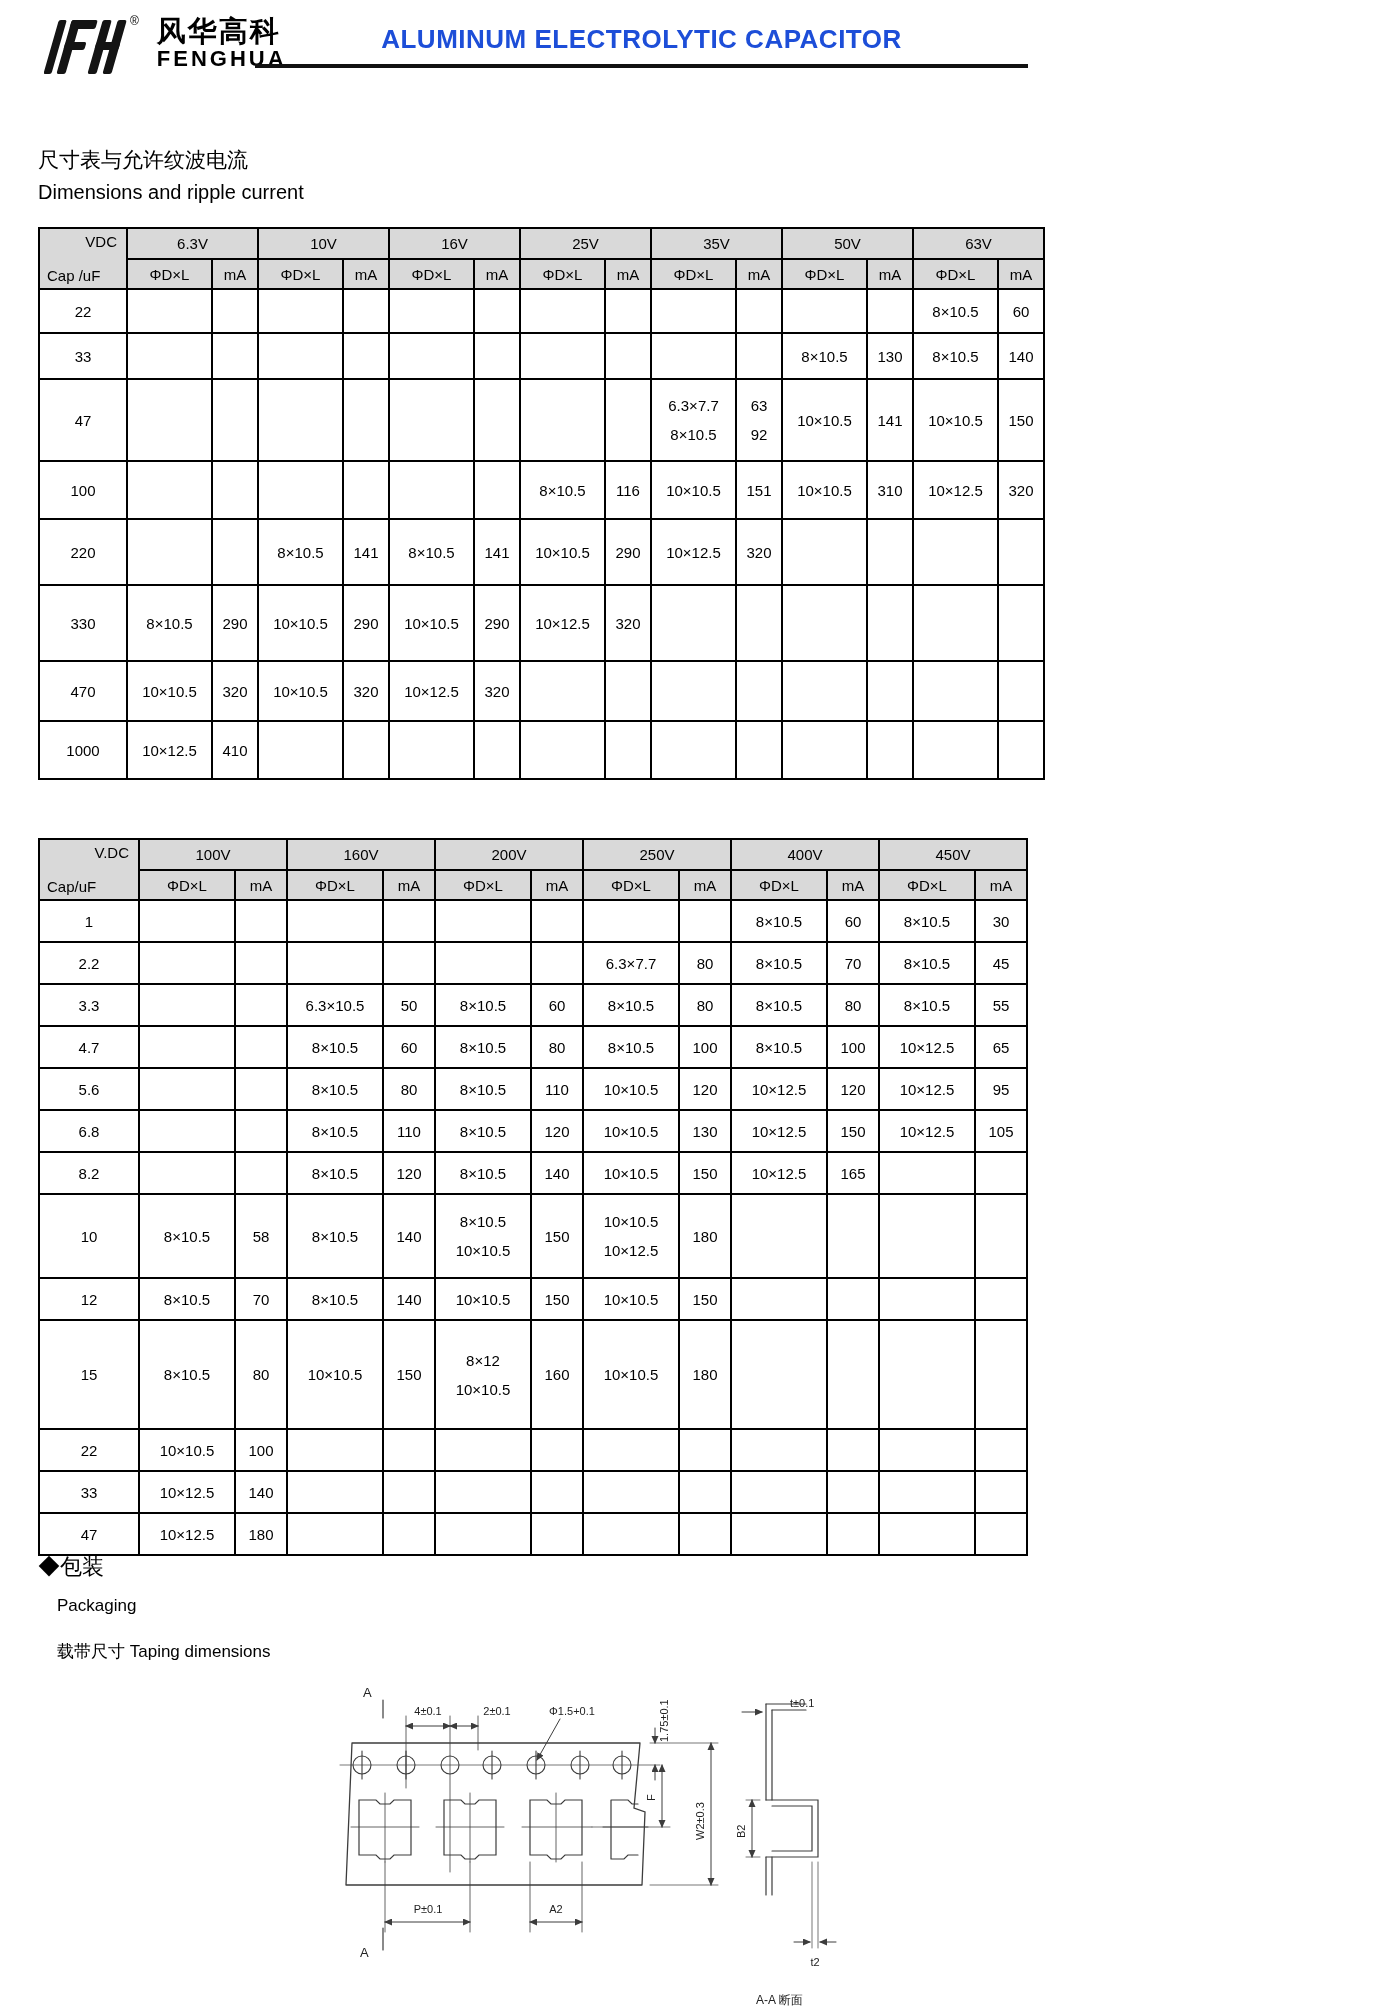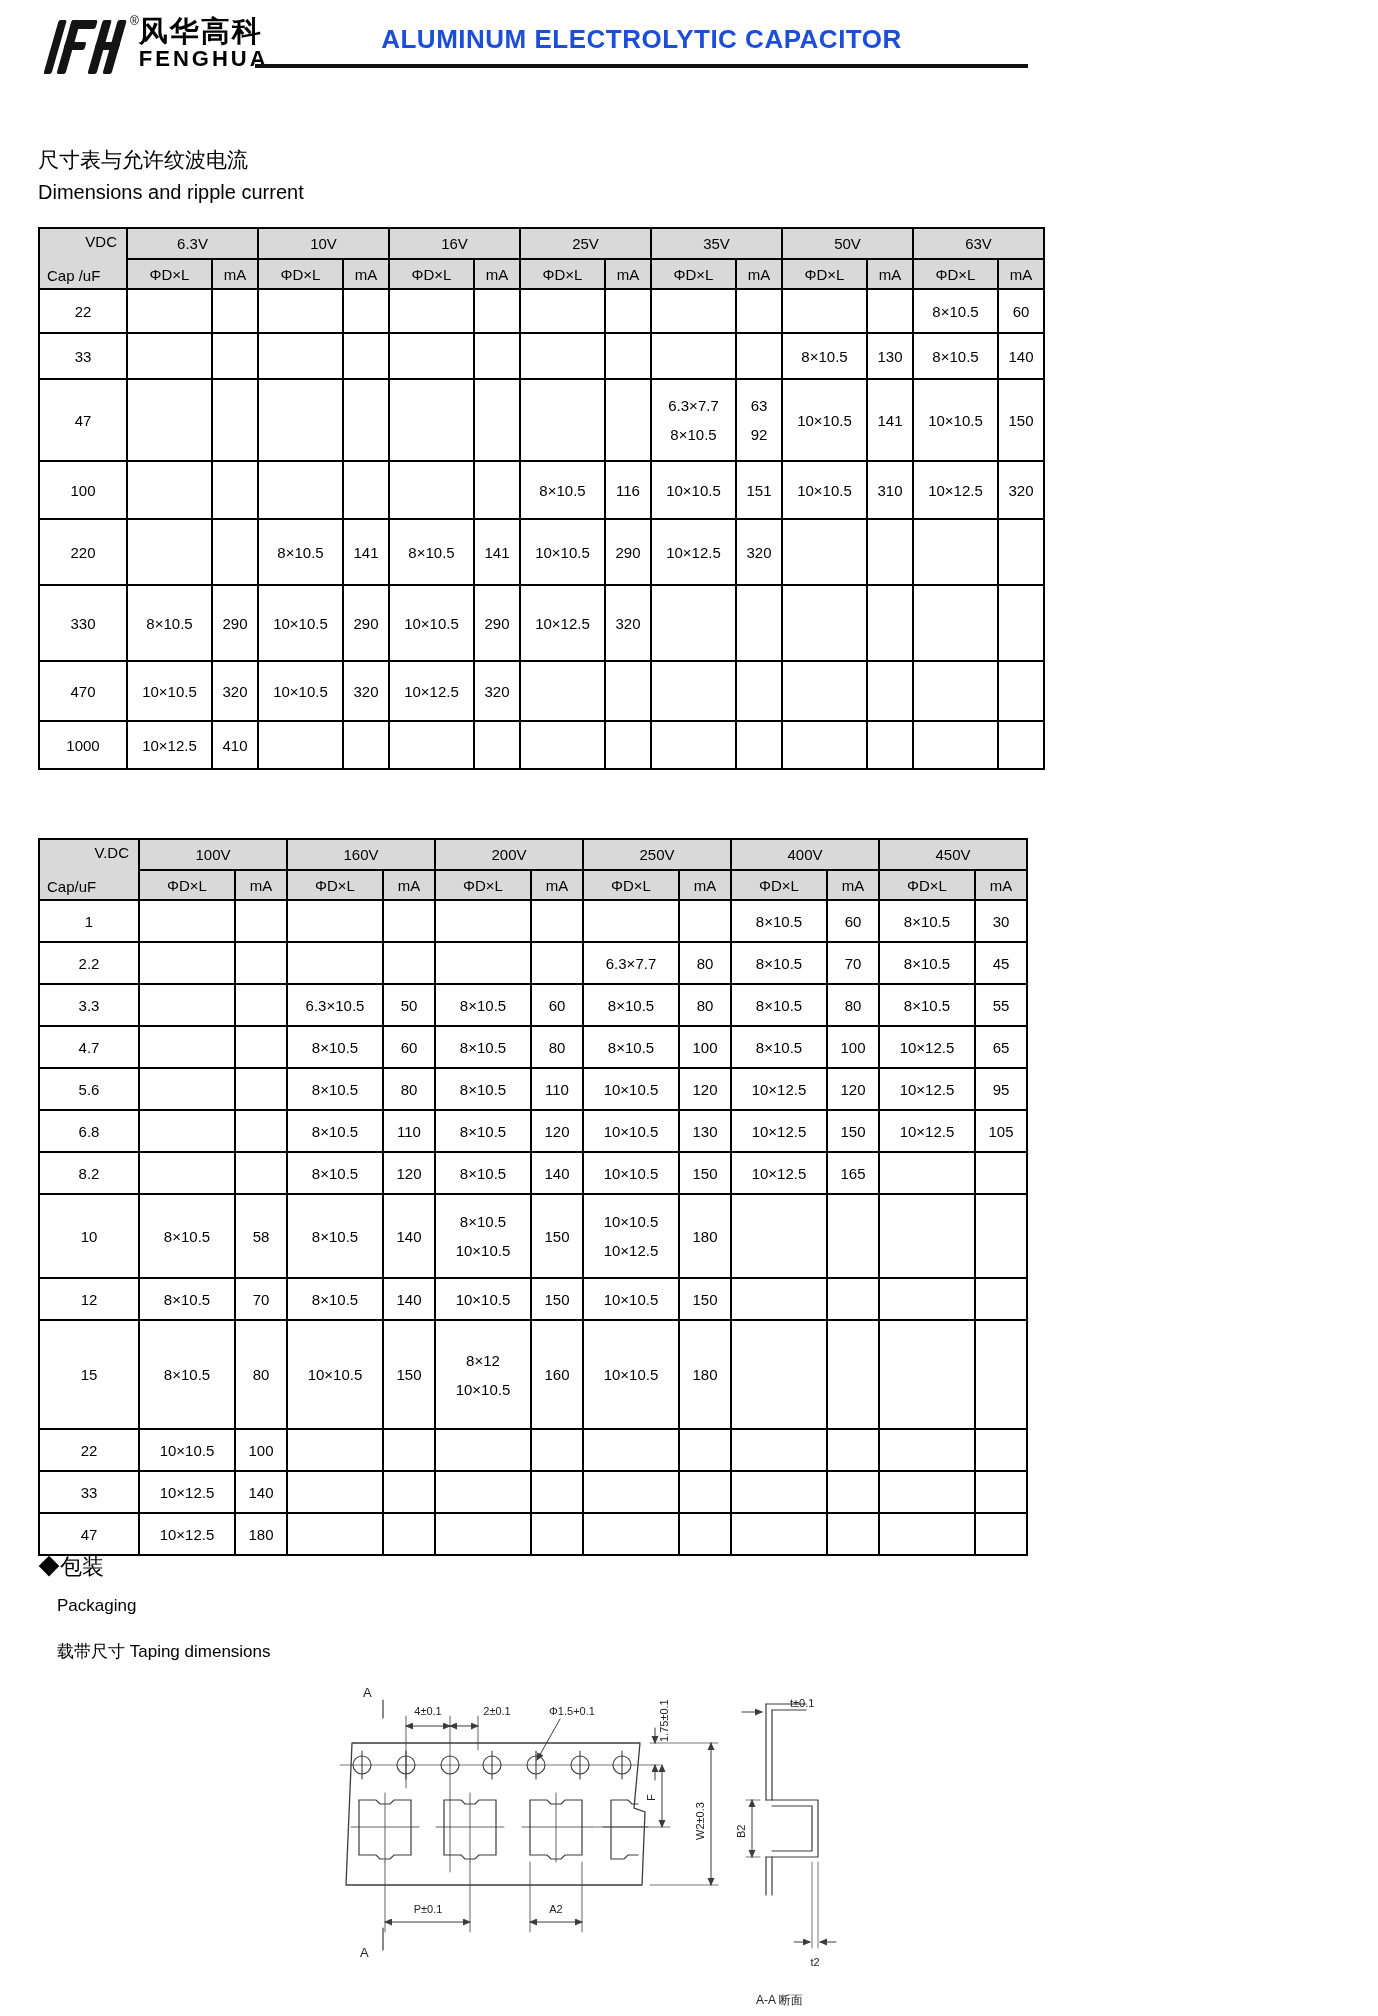--- a/index.html
+++ b/index.html
@@ -4,21 +4,21 @@
 <style>
   :root{ --header-fill:#d9d9d9; --line:#000; --draw:#3c3c3c; }
   html,body{margin:0;padding:0;background:#fff;}
   body{font-family:"Liberation Sans",sans-serif;color:#000;}
   .page{position:relative;width:1378px;height:2016px;background:#fff;overflow:hidden;}
 
   
   .logo{position:absolute;left:44px;top:16px;display:flex;align-items:flex-start;}
   .logo-mark{width:84px;height:62px;}
   .logo-reg{font-size:12px;margin:-2px 0 0 2px;}
-  .logo-text{margin-left:0;}
+  .logo-text{margin-left:18px;}
   .logo-cn{font-size:29px;font-weight:bold;letter-spacing:2px;line-height:1.05;}
   .logo-en{font-size:22px;font-weight:bold;letter-spacing:3px;line-height:1.15;}
   .title-wrap{position:absolute;left:255px;top:24px;width:773px;text-align:center;}
   .doc-title{font-size:26px;font-weight:bold;color:#1d4ed8;letter-spacing:0.5px;}
   .title-rule{position:absolute;left:255px;top:64px;width:773px;height:4px;background:#111;}
 
   
   .sec-cn{position:absolute;left:38px;top:146px;font-size:21px;}
   .sec-en{position:absolute;left:38px;top:181px;font-size:20px;}
 
@@ -248,21 +248,21 @@
             <td>320</td>
             <td></td>
             <td></td>
             <td></td>
             <td></td>
             <td></td>
             <td></td>
             <td></td>
             <td></td>
           </tr>
-          <tr style="height: 48px;">
+          <tr style="height: 58px;">
             <td>1000</td>
             <td>10×12.5</td>
             <td>410</td>
             <td></td>
             <td></td>
             <td></td>
             <td></td>
             <td></td>
             <td></td>
             <td></td>

